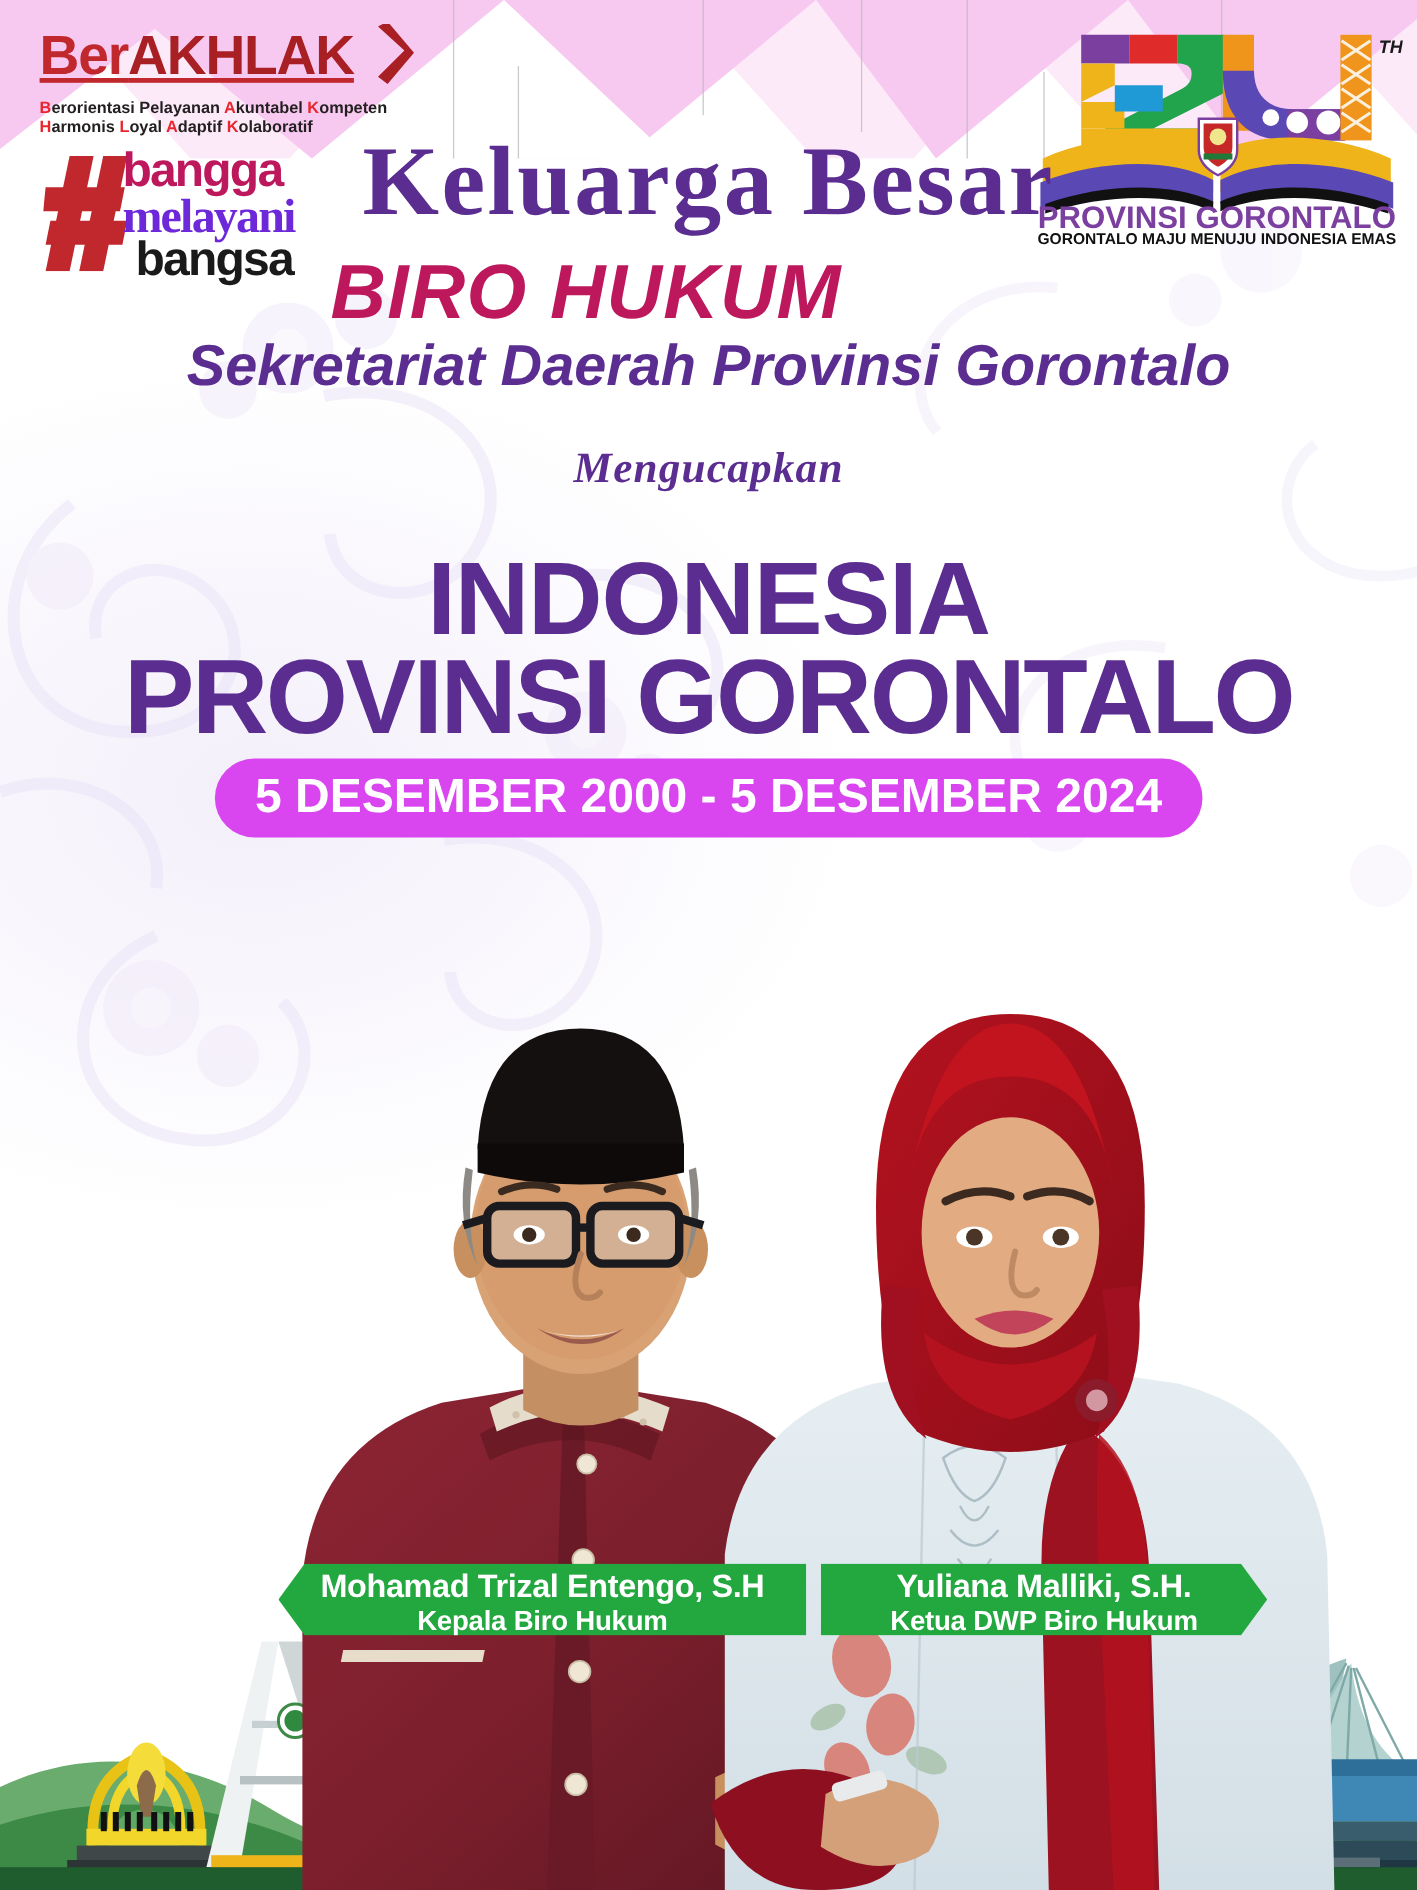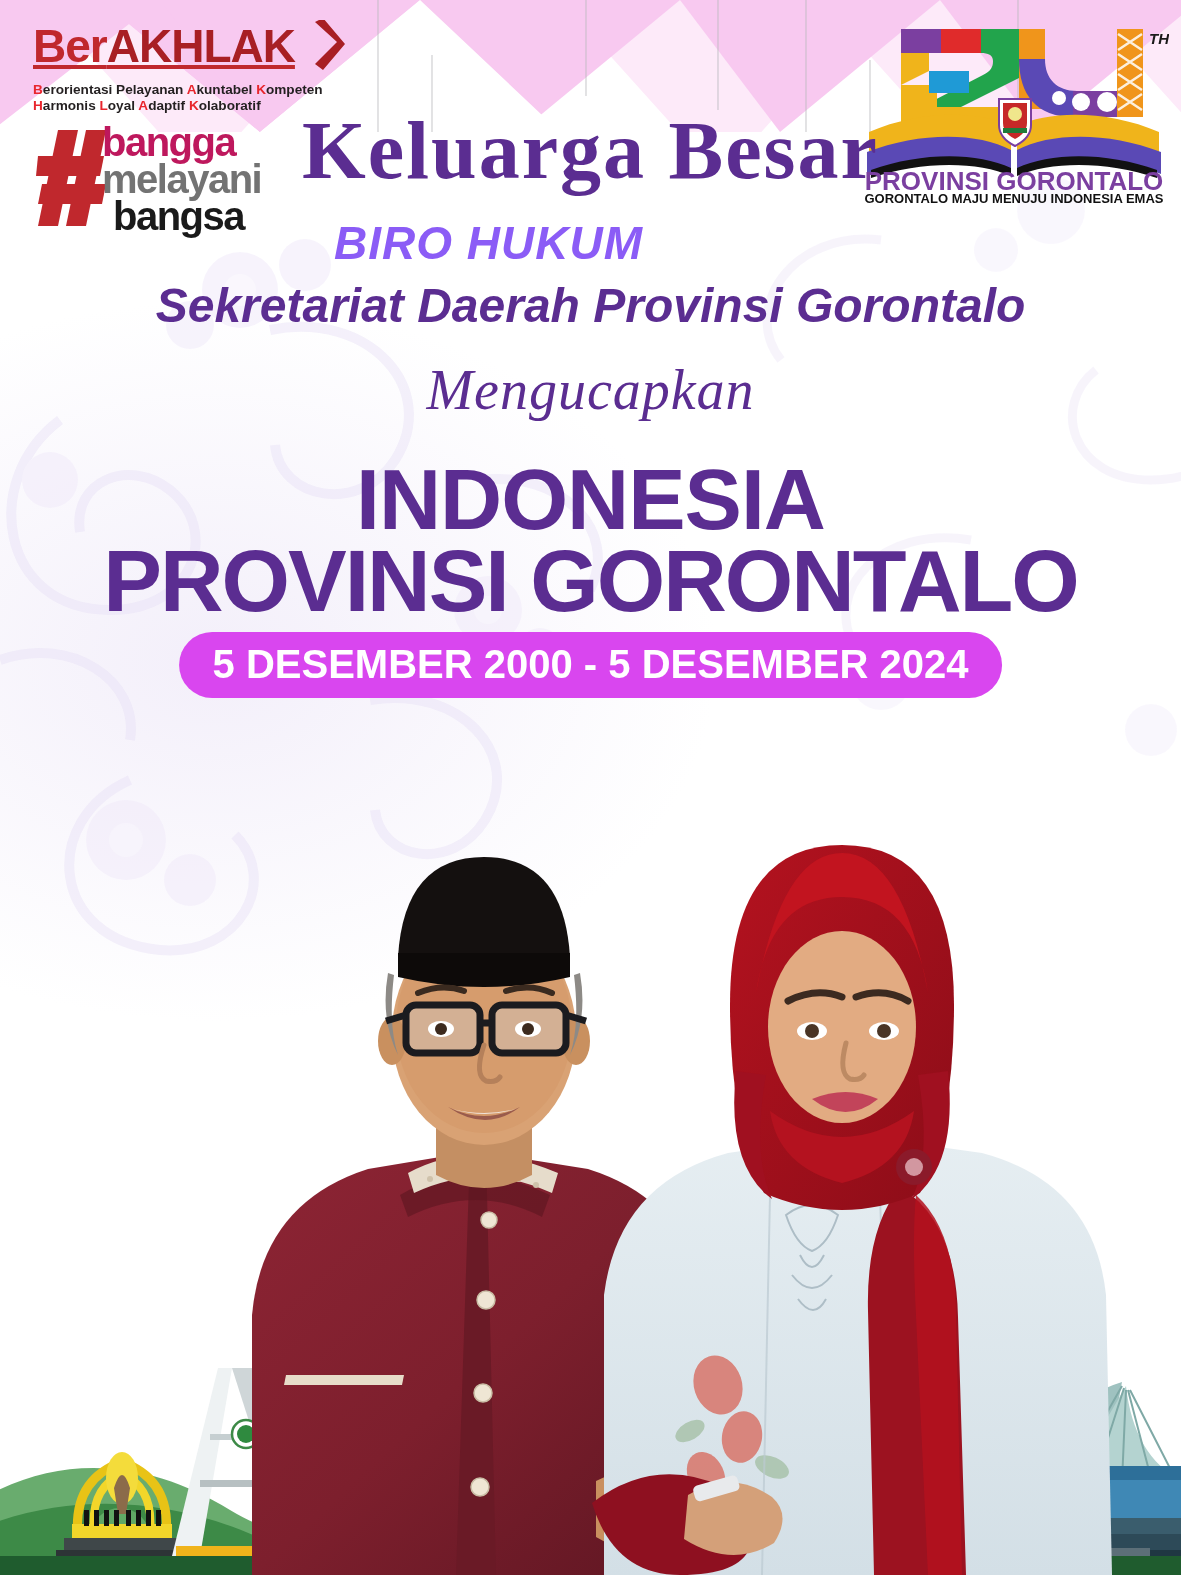--- a/index.html
+++ b/index.html
@@ -42,49 +42,49 @@
   }
   .ber-title .lt { color:#a81f24; }
   .ber-arrow { position:absolute; right:-12px; top:-2px; }
   .ber-sub { margin-top:12px; font-size:13.6px; line-height:16px; color:#231f20; font-weight:600; white-space:nowrap;}
   .ber-sub b { color:#e8262d; font-weight:600;}
 
   .bangga { position:absolute; left:36px; top:128px; width:280px; height:100px; }
   .bangga .hash { position:absolute; left:0; top:2px; }
   .bangga .lines { position:absolute; left:66px; top:-4px; font-weight:bold; font-size:40px; line-height:37px; letter-spacing:-1.5px; }
   .bangga .l1 { color:#be185d; }
-  .bangga .l2 { color:#737373; }
+  .bangga .l2 { color:#6d28d9;font-family:Liberation Serif, serif; }
   .bangga .l3 { color:#1a1a1a;margin-left:11px; }
 
   .gorlogo { position:absolute; right:12px; top:4px; width:310px; height:200px; }
 
   
   .headline { position:absolute; left:0; top:0; width:1181px; text-align:center; }
   .keluarga {
     position:absolute; left:0; top:108px; width:1181px;
     font-family:"Liberation Serif", serif;
     font-weight:bold;
     font-size:82px; line-height:86px;
     color:#5b2d91; letter-spacing:2px;
   }
   .biro {
     position:absolute; left:0; top:214px; width:977px;
     font-weight:bold; font-style:italic;
-    font-size:46px; line-height:58px; color:#8b5cf6; letter-spacing:1px;
+    font-size:64px; line-height:58px; color:#be185d; letter-spacing:1px;
   }
   .sekret {
     position:absolute; left:0; top:278px; width:1181px;
     font-weight:bold; font-style:italic;
     font-size:48px; line-height:56px; color:#5b2d91;
   }
   .mengucapkan {
     position:absolute; left:0; top:358px; width:1181px;
     font-family:"Liberation Serif", serif;
-    font-style:italic; font-weight:normal;
-    font-size:56px; line-height:64px; color:#5b2d91; letter-spacing:1px;
+    font-style:italic; font-weight:bold;
+    font-size:36px; line-height:64px; color:#5b2d91; letter-spacing:1px;
   }
   .dirga {
     position:absolute; left:0; top:458px; width:1181px;
     font-weight:bold; font-size:86px; line-height:82px;
     color:#5b2d91; letter-spacing:-1px;
   }
   .dirga .l2 { font-size:88px; letter-spacing:-2px; display:block; }
 
   .datepill {
     position:absolute; left:50%; top:632px; transform:translateX(-50%);
@@ -597,14 +597,24 @@
       <path d="M846 368 q-8 30 4 36 q10 2 14 -4" stroke="#bd8a63" stroke-width="5" fill="none" stroke-linecap="round"></path>
 
       <path d="M812 424 q34 -14 66 0 q-32 26 -66 0 z" fill="#c2445a"></path>
 
       <path d="M688 820 q44 -26 84 2 q20 18 2 46 q-42 26 -90 -4 z" fill="#d4a079"></path>
       <rect x="692" y="812" width="46" height="16" rx="5" fill="#e8eaec" transform="rotate(-16 692 812)"></rect>
     </g>
   </svg>
 
   
+  <div class="bannerrow">
+    <div class="nb nb-left">
+      <div class="n1">Mohamad Trizal Entengo, S.H</div>
+      <div class="n2">Kepala Biro Hukum</div>
+    </div>
+    <div class="nb nb-right">
+      <div class="n1">Yuliana Malliki, S.H.</div>
+      <div class="n2">Ketua DWP Biro Hukum</div>
+    </div>
+  </div>
 
 </div>
 
 </body></html>

